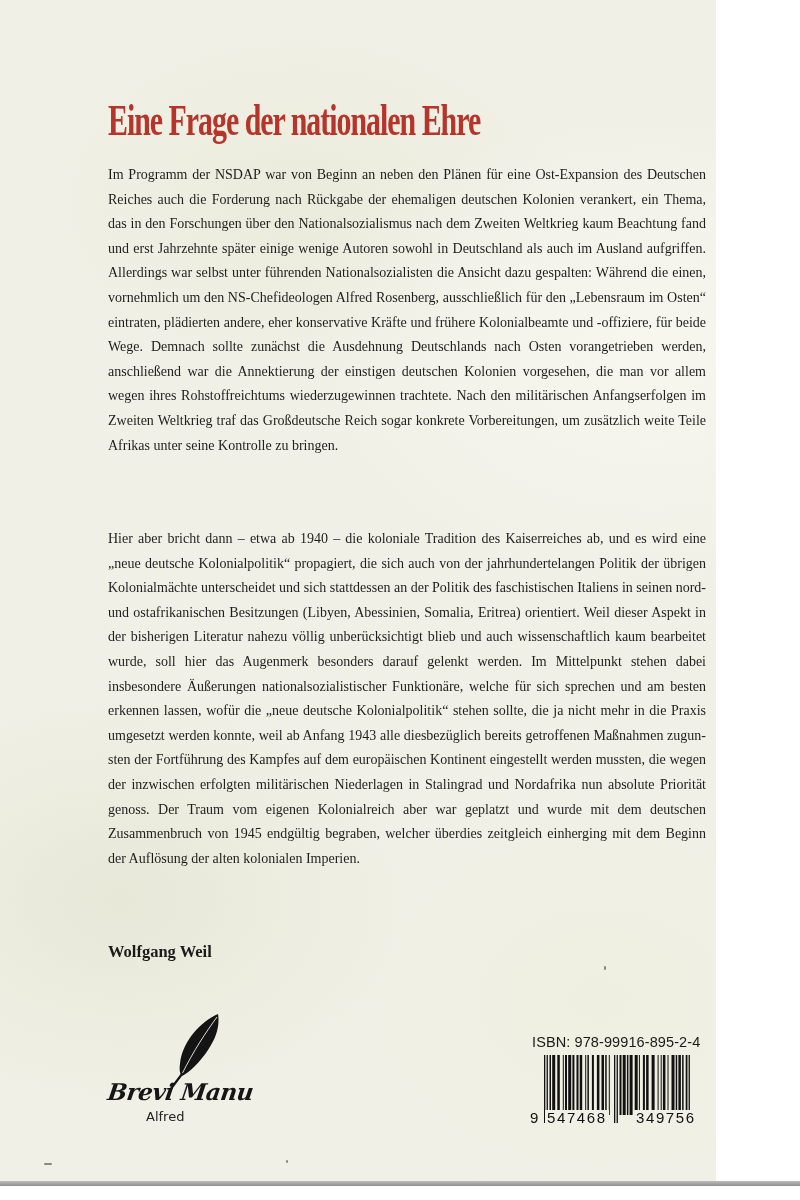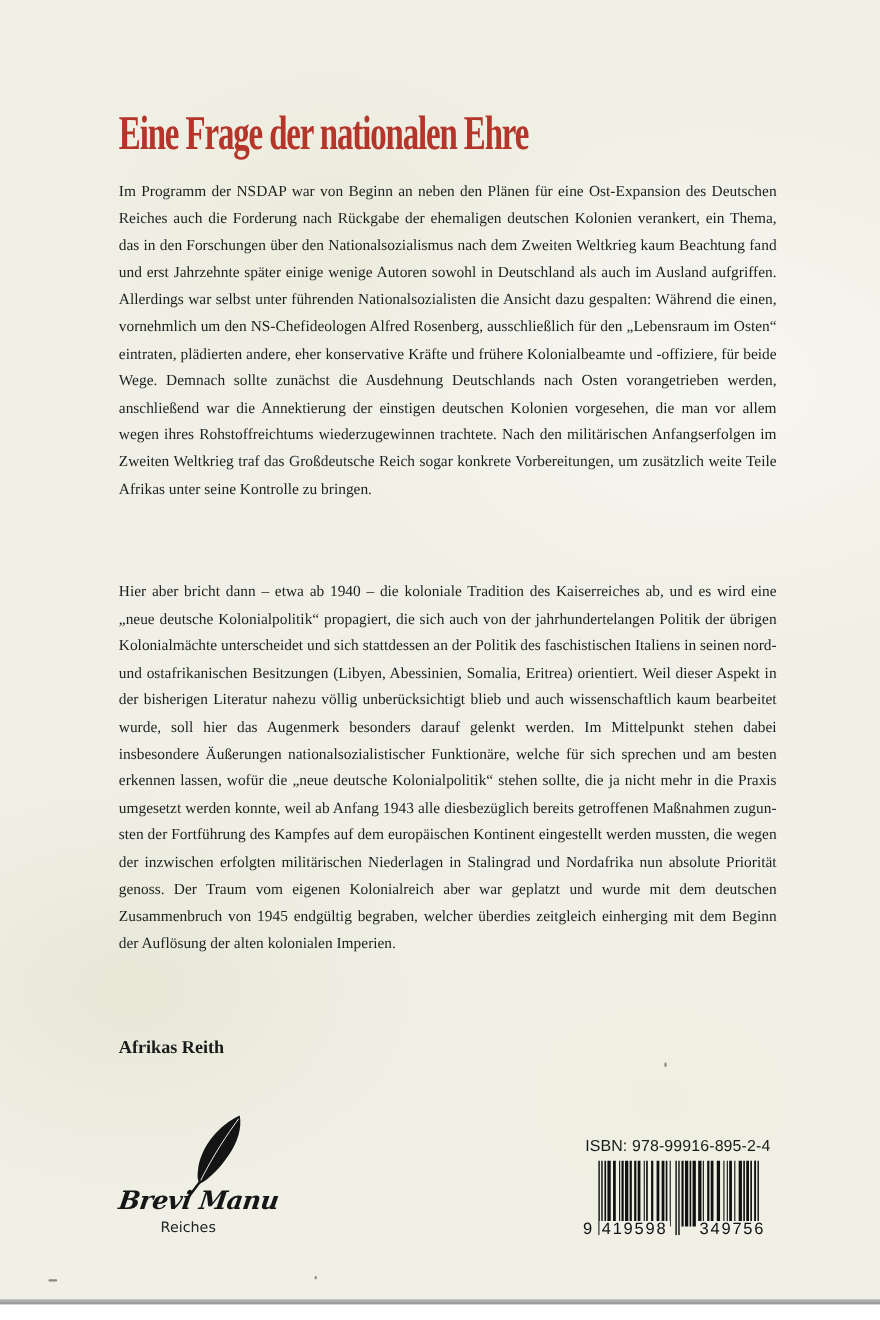--- a/index.html
+++ b/index.html
@@ -2,21 +2,21 @@
 <html><head>
   <meta charset="utf-8">
   <style>
     * { box-sizing: border-box; margin: 0; padding: 0; }
     html, body {
       width: 800px; height: 1200px; overflow: hidden;
       background: #ffffff;
     }
     .cover {
       position: absolute; left: 0; top: 0;
-      width: 800px; height: 1181px;
+      width: 716px; height: 1181px;
       background:
         radial-gradient(ellipse 420px 300px at 120px 900px, rgba(225,225,205,0.55), rgba(0,0,0,0) 70%),
         radial-gradient(ellipse 500px 350px at 650px 350px, rgba(250,250,245,0.7), rgba(0,0,0,0) 70%),
         radial-gradient(ellipse 380px 260px at 300px 200px, rgba(232,232,214,0.6), rgba(0,0,0,0) 70%),
         radial-gradient(ellipse 400px 300px at 600px 1000px, rgba(238,238,222,0.6), rgba(0,0,0,0) 70%),
         #f0f0e6;
       overflow: hidden;
     }
     .bottom-edge {
       position: absolute; left: 0; top: 1181px;
@@ -108,30 +108,30 @@
 </head>
 <body>
 
 <div class="cover">
 
   <div class="title">Eine Frage der nationalen Ehre</div>
 
   <p class="body-text para1">Im Programm der NSDAP war von Beginn an neben den Plänen für eine Ost-Expansion des Deutschen Reiches auch die Forderung nach Rückgabe der ehemaligen deutschen Kolonien verankert, ein Thema, das in den Forschungen über den Nationalsozialismus nach dem Zweiten Weltkrieg kaum Beachtung fand und erst Jahrzehnte später einige wenige Autoren sowohl in Deutschland als auch im Ausland aufgriffen. Allerdings war selbst unter führenden Nationalsozialisten die Ansicht dazu gespalten: Während die einen, vornehmlich um den NS-Chefideologen Alfred Rosenberg, ausschließlich für den „Lebensraum im Osten“ eintraten, plädierten andere, eher konservative Kräfte und frühere Kolonialbeamte und -offiziere, für beide Wege. Demnach sollte zunächst die Ausdehnung Deutschlands nach Osten vorangetrieben werden, anschließend war die Annektierung der einstigen deutschen Kolonien vorgesehen, die man vor allem wegen ihres Rohstoffreichtums wiederzugewinnen trachtete. Nach den militärischen Anfangserfolgen im Zweiten Weltkrieg traf das Großdeutsche Reich sogar konkrete Vorbereitungen, um zusätzlich weite Teile Afrikas unter seine Kontrolle zu bringen.</p>
   <p class="body-text para2">Hier aber bricht dann – etwa ab 1940 – die koloniale Tradition des Kaiserreiches ab, und es wird eine „neue deutsche Kolonialpolitik“ propagiert, die sich auch von der jahrhundertelangen Politik der übrigen Kolonialmächte unterscheidet und sich statt­dessen an der Politik des faschistischen Italiens in seinen nord- und ostafrikanischen Besitzungen (Libyen, Abessinien, Somalia, Eritrea) orientiert. Weil dieser Aspekt in der bisherigen Literatur nahezu völlig unberücksichtigt blieb und auch wissenschaft­lich kaum bearbeitet wurde, soll hier das Augenmerk besonders darauf gelenkt werden. Im Mittelpunkt stehen dabei insbesondere Äußerungen nationalsozialistischer Funk­tionäre, welche für sich sprechen und am besten erkennen lassen, wofür die „neue deut­sche Kolonialpolitik“ stehen sollte, die ja nicht mehr in die Praxis umgesetzt werden konnte, weil ab Anfang 1943 alle diesbezüglich bereits getroffenen Maßnahmen zugun­sten der Fortführung des Kampfes auf dem europäischen Kontinent eingestellt werden mussten, die wegen der inzwischen erfolgten militärischen Niederlagen in Stalingrad und Nordafrika nun absolute Priorität genoss. Der Traum vom eigenen Kolonialreich aber war geplatzt und wurde mit dem deutschen Zusammenbruch von 1945 endgültig begraben, welcher überdies zeitgleich einherging mit dem Beginn der Auflösung der alten kolonialen Imperien.</p>
 
-  <div class="author">Afrikas Reith</div>
+  <div class="author">Wolfgang Weil</div>
 
   <div class="logo">
     <svg class="logo-feather" viewBox="0 0 70 80">
       <path d="M58 2 C 40 10, 22 30, 20 52 C 19 58, 20 62, 22 64 C 30 60, 40 50, 48 38 C 56 26, 60 14, 58 2 Z" fill="#141414"></path>
       <path d="M57 5 C 46 20, 34 38, 22 62" stroke="#f0f0e6" stroke-width="0.9" fill="none"></path>
       <path d="M22 62 L 10 78" stroke="#141414" stroke-width="2.2" stroke-linecap="round"></path>
     </svg>
     <div class="logo-brand">Brevi Manu</div>
-    <div class="logo-sub">Reiches</div>
+    <div class="logo-sub">Alfred</div>
   </div>
 
   <div class="isbn-block">
     <div class="isbn-label">ISBN: 978-99916-895-2-4</div>
     <svg class="barcode" id="barcode-svg" viewBox="0 0 158 68" preserveAspectRatio="none">
         <rect x="8" y="0" width="1.3" height="68" fill="#111"></rect>
         <rect x="10.6" y="0" width="1.3" height="68" fill="#111"></rect>
         <rect x="13.5" y="0" width="1.5" height="60" fill="#111"></rect>
         <rect x="16.2" y="0" width="3" height="60" fill="#111"></rect>
         <rect x="21.3" y="0" width="2.5" height="60" fill="#111"></rect>
@@ -165,21 +165,21 @@
         <rect x="131.5" y="0" width="1" height="60" fill="#111"></rect>
         <rect x="135.5" y="0" width="3" height="60" fill="#111"></rect>
         <rect x="139.7" y="0" width="1.5" height="60" fill="#111"></rect>
         <rect x="142.39999999999998" y="0" width="2.5" height="60" fill="#111"></rect>
         <rect x="146.09999999999997" y="0" width="1.5" height="60" fill="#111"></rect>
         <rect x="149.69999999999996" y="0" width="1.5" height="60" fill="#111"></rect>
         <rect x="150" y="0" width="1.3" height="68" fill="#111"></rect>
         <rect x="152.6" y="0" width="1.3" height="68" fill="#111"></rect>
       </svg>
     <span class="bc-digit bc-first">9</span>
-    <span class="bc-digit bc-left">419598</span>
+    <span class="bc-digit bc-left">547468</span>
     <span class="bc-digit bc-right">349756</span>
   </div>
 
   <div class="speck" style="left:604px; top:966px;"></div>
   <div class="speck" style="left:286px; top:1160px; height:3px;"></div>
   <div class="speck" style="left:44px; top:1163px; width:8px; height:2px;"></div>
 </div>
 
 <div class="bottom-edge"></div>
 <div class="page-below"></div>

